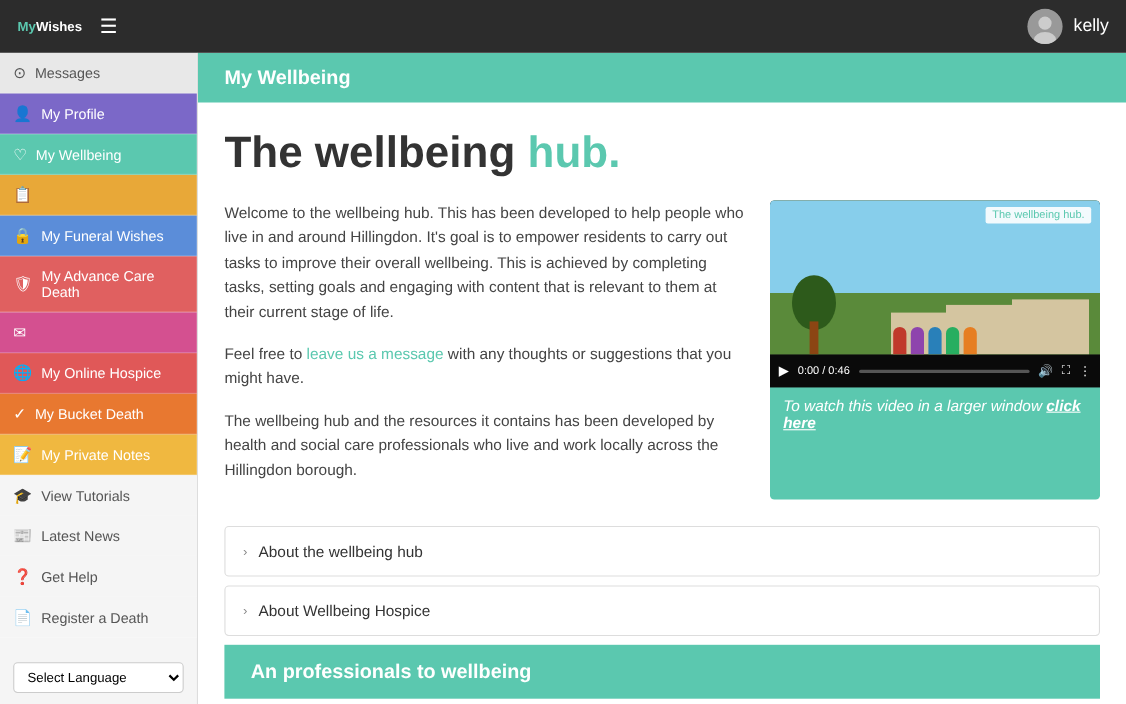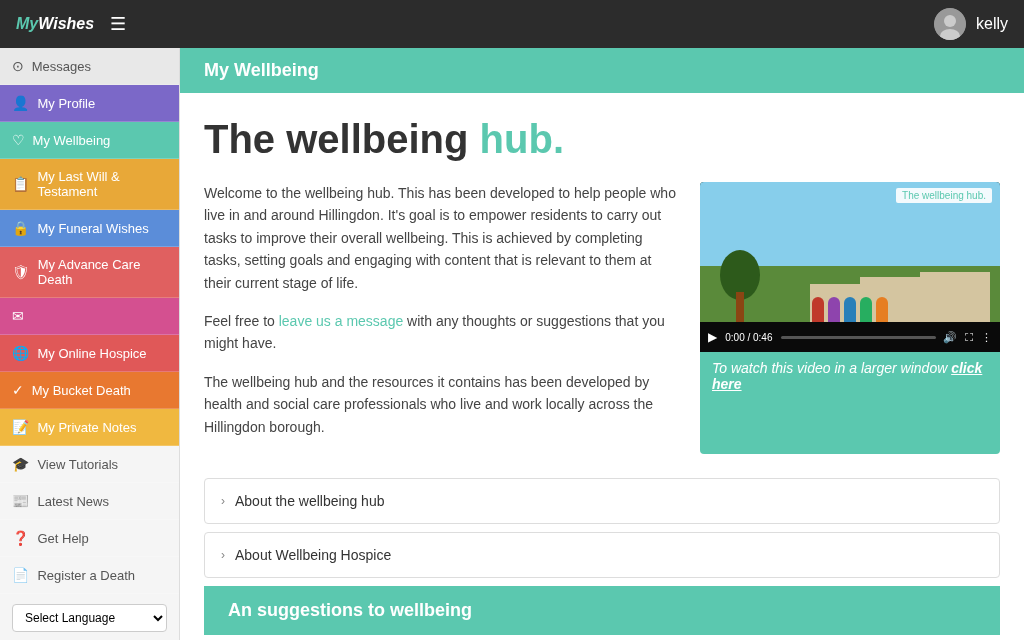--- a/index.html
+++ b/index.html
@@ -10,23 +10,22 @@
       background: #2c2c2c;
       height: 48px;
       display: flex;
       align-items: center;
       justify-content: space-between;
       padding: 0 16px;
       flex-shrink: 0;
     }
     .topbar-logo {
       color: white;
-      font-size: 16px;
+      font-size: 12px;
       font-weight: bold;
-      font-style: italic;
     }
     .topbar-logo span { color: #5bc8af; }
     .topbar-left { display: flex; align-items: center; gap: 16px; }
     .hamburger-icon { color: white; font-size: 18px; cursor: pointer; }
     .topbar-right { display: flex; align-items: center; gap: 10px; color: white; }
     .avatar { width: 32px; height: 32px; border-radius: 50%; background: #888; display: flex; align-items: center; justify-content: center; overflow: hidden; }
     .avatar svg { width: 32px; height: 32px; }
 
     
     .layout { display: flex; flex: 1; overflow: hidden; }
@@ -260,21 +259,20 @@
     <div class="sidebar-item my-profile">
       <span class="icon">👤</span>
       <span>My Profile</span>
     </div>
     <div class="sidebar-item my-wellbeing">
       <span class="icon">♡</span>
       <span>My Wellbeing</span>
     </div>
     <div class="sidebar-item last-will">
       <span class="icon">📋</span>
-      <span>My Last Will &amp; Testament</span>
     </div>
     <div class="sidebar-item funeral">
       <span class="icon">🔒</span>
       <span>My Funeral Wishes</span>
     </div>
     <div class="sidebar-item advance-care">
       <span class="icon">🛡</span>
       <span>My Advance Care Death</span>
     </div>
     <div class="sidebar-item goodbye">
@@ -379,17 +377,17 @@
       </div>
 
       <div class="accordion">
         <div class="accordion-header">
           <span class="chevron">›</span>
           <span>About Wellbeing Hospice</span>
         </div>
       </div>
 
       <div class="section-banner">
-        <span>An suggestions to wellbeing</span>
+        <span>An professionals to wellbeing</span>
       </div>
     </div>
   </div>
 </div>
 
 </body></html>

